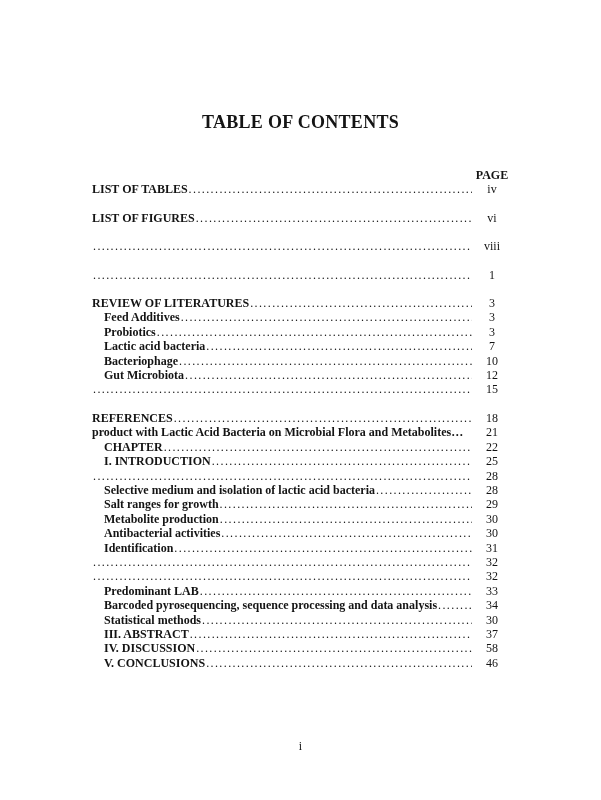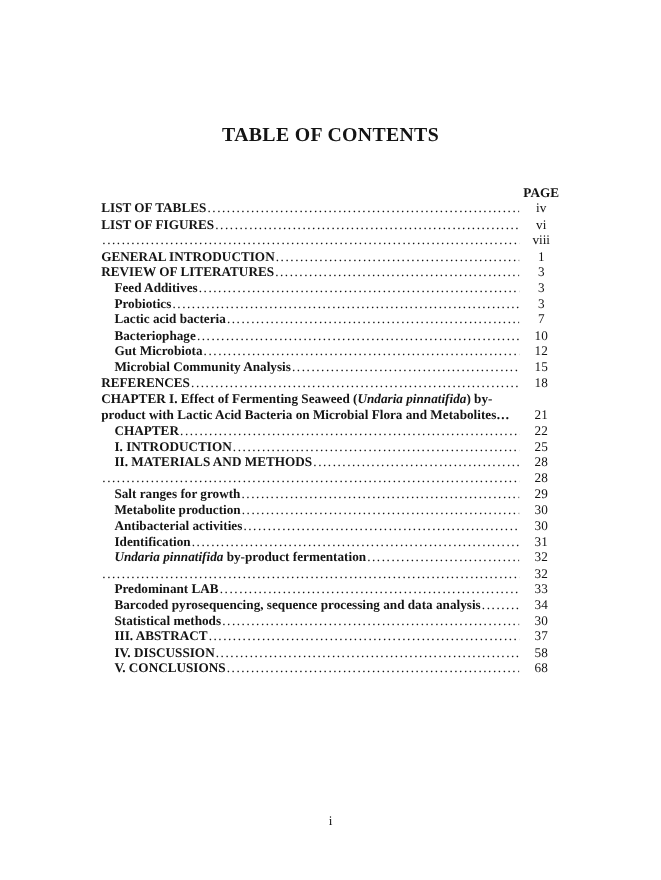--- a/index.html
+++ b/index.html
@@ -14,22 +14,22 @@
   .title {
     position: absolute; top: 112px; left: 0; right: 0;
     text-align: center;
     font-size: 18px; font-weight: bold; letter-spacing: 0.3px;
     white-space: nowrap;
   }
   .contents {
     position: absolute; left: 92px; top: 168px; width: 420px;
     font-size: 12px; line-height: 14.4px;
   }
-  .r { display: flex; align-items: stretch; }
-  .gap { }
+  .r { display: flex; align-items: stretch; justify-content: flex-end; }
+  .gap { margin-top: 14px; }
   .lbl { white-space: nowrap; flex: none; font-weight: bold; }
   .ind { padding-left: 12px; }
   .b { font-weight: bold; }
   .fill { flex: 1; }
   .dots {
     flex: 1; min-width: 0;
     overflow: hidden; white-space: nowrap;
     letter-spacing: 1.4px;
     padding-left: 1px; padding-right: 2px;
   }
@@ -65,21 +65,20 @@
     <span class="dots">..........................................................................................................................................................</span>
     <span class="pg">vi</span>
   </div>
 
   <div class="r gap">
     <span class="dots">..........................................................................................................................................................</span>
     <span class="pg">viii</span>
   </div>
 
   <div class="r gap">
-    <span class="lbl b">GENERAL INTRODUCTION </span>
     <span class="dots">..........................................................................................................................................................</span>
     <span class="pg">1</span>
   </div>
 
   <div class="r gap">
     <span class="lbl b">REVIEW OF LITERATURES </span>
     <span class="dots">..........................................................................................................................................................</span>
     <span class="pg">3</span>
   </div>
 
@@ -107,62 +106,56 @@
     <span class="pg">10</span>
   </div>
 
   <div class="r">
     <span class="lbl ind">Gut Microbiota </span>
     <span class="dots">..........................................................................................................................................................</span>
     <span class="pg">12</span>
   </div>
 
   <div class="r">
-    <span class="lbl ind">Microbial Community Analysis</span>
     <span class="dots">..........................................................................................................................................................</span>
     <span class="pg">15</span>
   </div>
 
   <div class="r gap">
     <span class="lbl b">REFERENCES</span>
     <span class="dots">..........................................................................................................................................................</span>
     <span class="pg">18</span>
   </div>
 
-  <div class="r gap">
-    <div class="lbl b chapline">
-      <span>CHAPTER I. Effect of Fermenting Seaweed (</span><i>Undaria pinnatifida</i><span>) by-</span>
-    </div>
-  </div>
 
   <div class="r">
     <span class="lbl b l2">product with Lactic Acid Bacteria on Microbial Flora and Metabolites…</span>
     <span class="fill"></span>
     <span class="pg">21</span>
   </div>
 
   <div class="r">
     <span class="lbl ind">CHAPTER</span>
     <span class="dots">..........................................................................................................................................................</span>
     <span class="pg">22</span>
   </div>
 
   <div class="r">
     <span class="lbl ind">I. INTRODUCTION</span>
     <span class="dots">..........................................................................................................................................................</span>
     <span class="pg">25</span>
   </div>
 
   <div class="r">
-    <span class="lbl ind">II. MATERIALS AND METHODS</span>
     <span class="dots">..........................................................................................................................................................</span>
     <span class="pg">28</span>
   </div>
 
   <div class="r">
+    <span class="lbl ind">Selective medium and isolation of lactic acid bacteria</span>
     <span class="dots">..........................................................................................................................................................</span>
     <span class="pg">28</span>
   </div>
 
   <div class="r">
     <span class="lbl ind">Salt ranges for growth</span>
     <span class="dots">..........................................................................................................................................................</span>
     <span class="pg">29</span>
   </div>
 
@@ -178,21 +171,20 @@
     <span class="pg">30</span>
   </div>
 
   <div class="r">
     <span class="lbl ind">Identification</span>
     <span class="dots">..........................................................................................................................................................</span>
     <span class="pg">31</span>
   </div>
 
   <div class="r">
-    <span class="lbl ind"><i>Undaria pinnatifida</i><span> by-product fermentation</span></span>
     <span class="dots">..........................................................................................................................................................</span>
     <span class="pg">32</span>
   </div>
 
   <div class="r">
     <span class="dots">..........................................................................................................................................................</span>
     <span class="pg">32</span>
   </div>
 
   <div class="r">
@@ -221,18 +213,18 @@
 
   <div class="r">
     <span class="lbl ind">IV. DISCUSSION</span>
     <span class="dots">..........................................................................................................................................................</span>
     <span class="pg">58</span>
   </div>
 
   <div class="r">
     <span class="lbl ind">V. CONCLUSIONS</span>
     <span class="dots">..........................................................................................................................................................</span>
-    <span class="pg">68</span>
+    <span class="pg">46</span>
   </div>
 
 </div>
 
 <div class="folio">i</div>
 
 </body></html>

